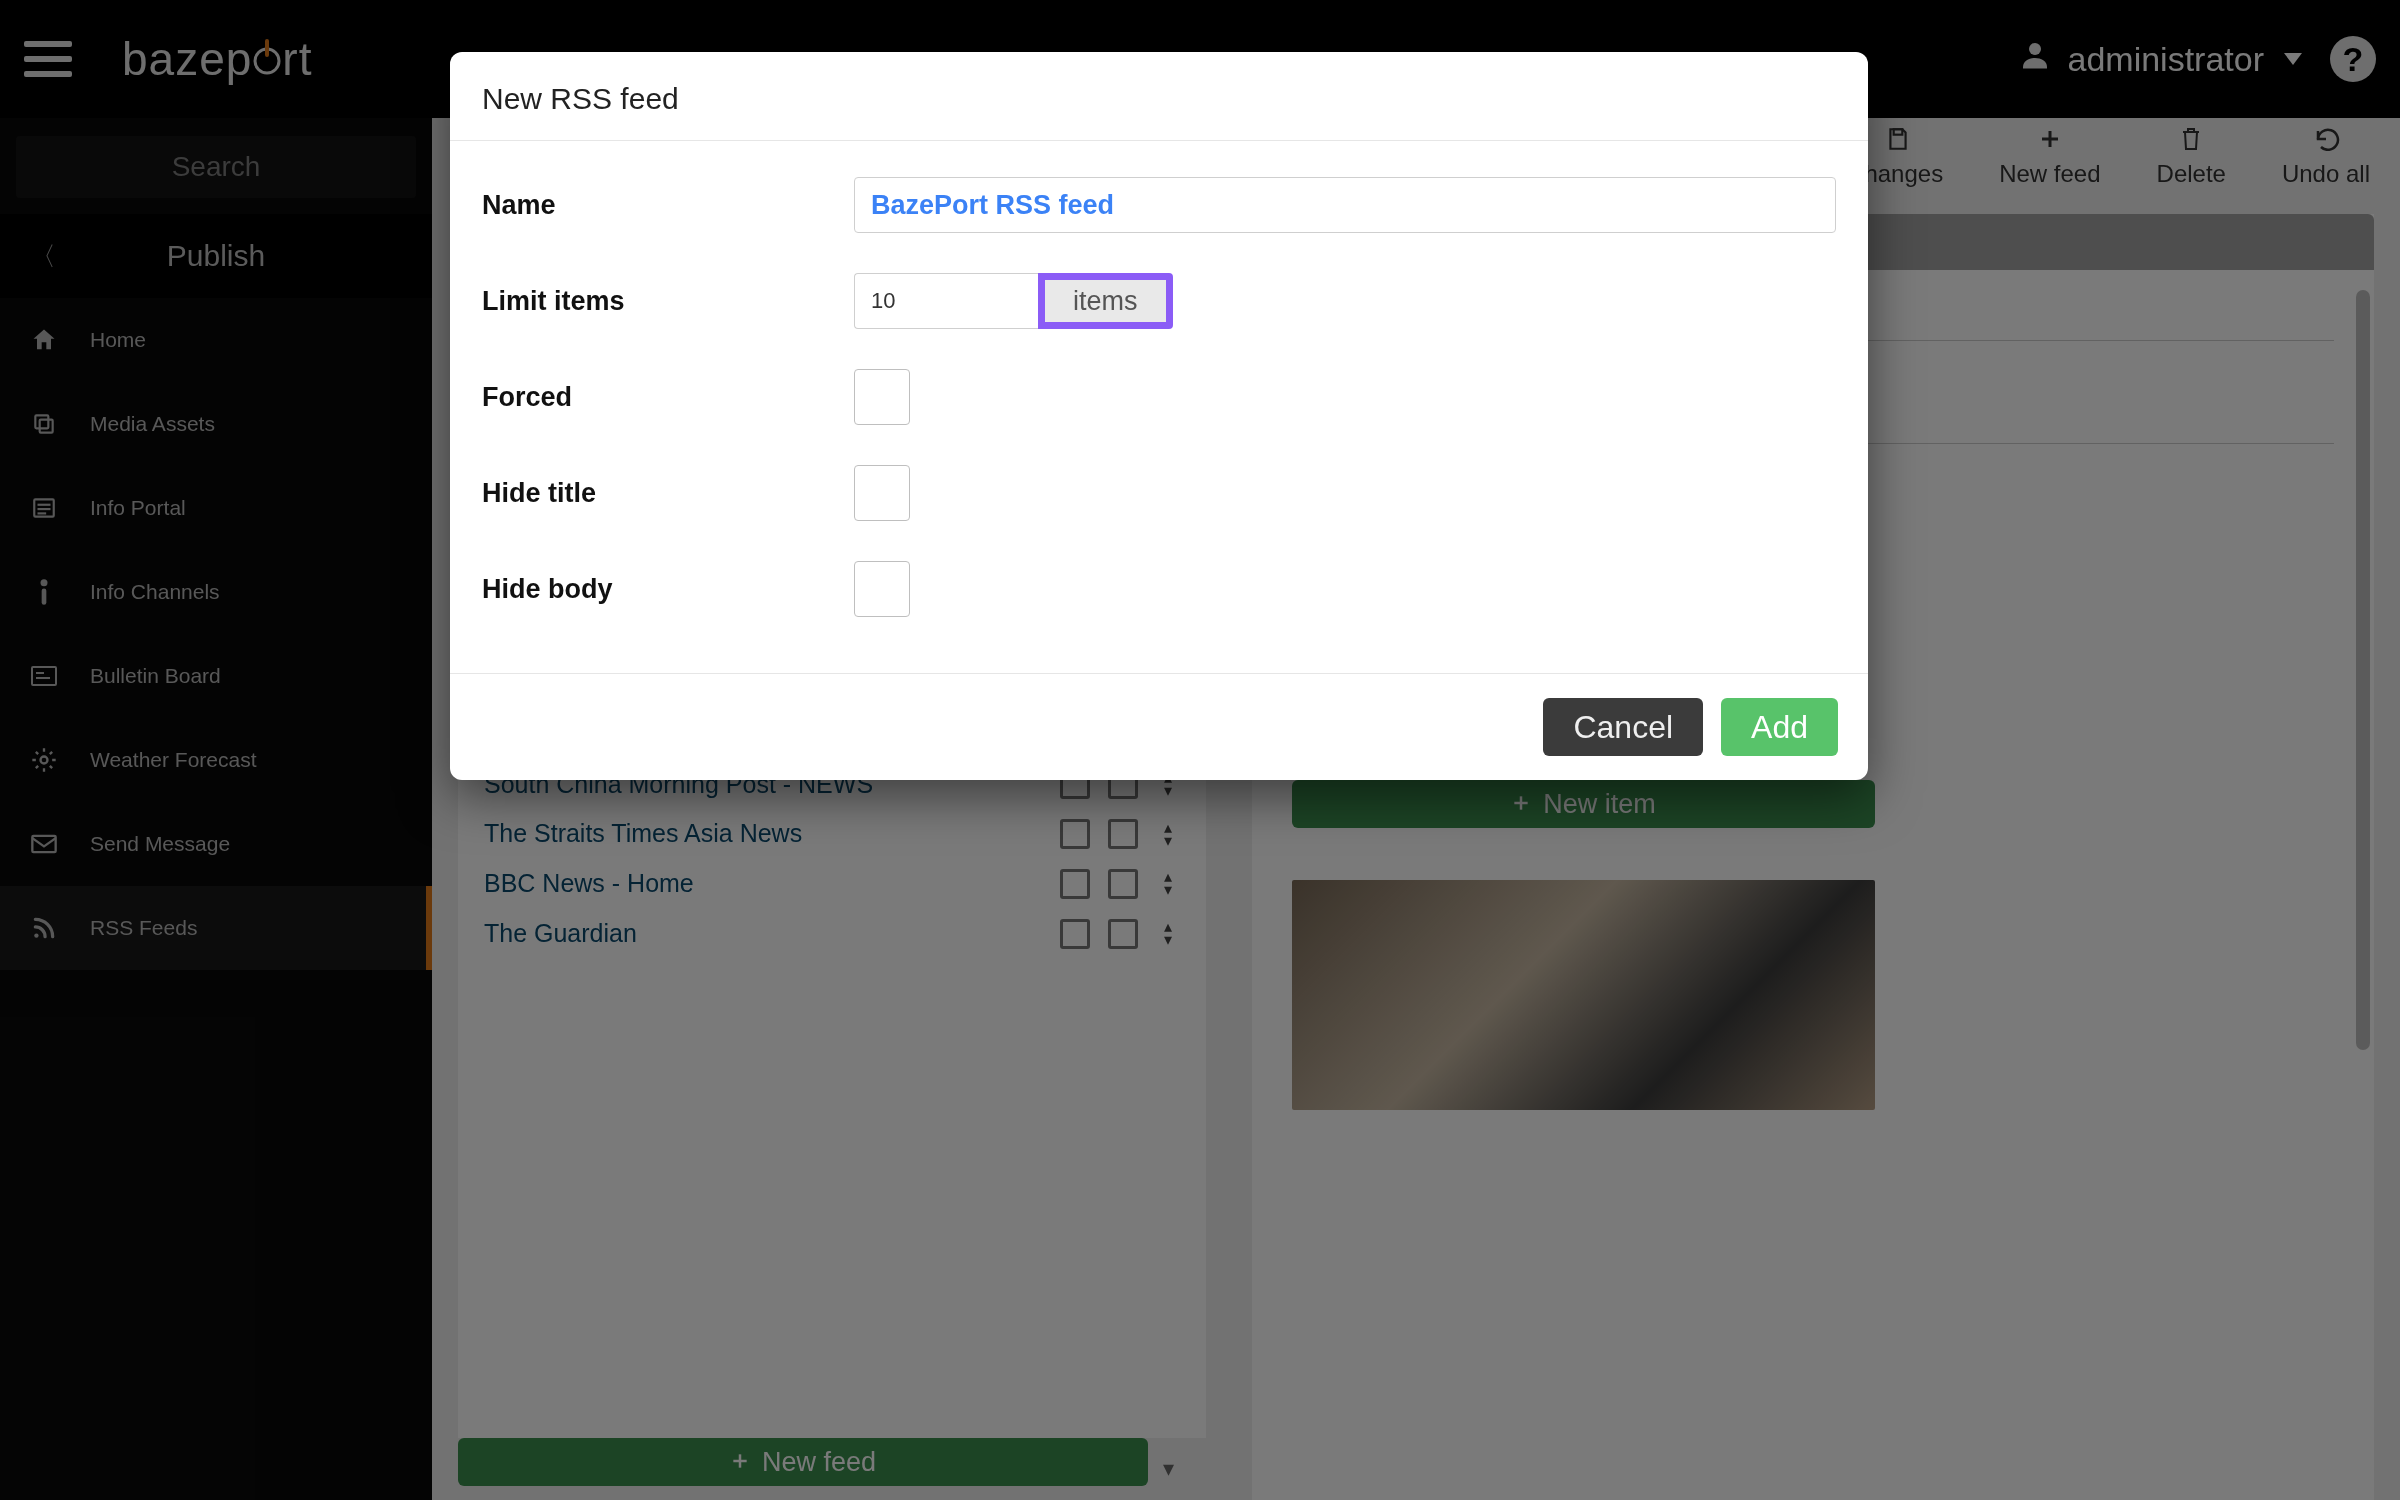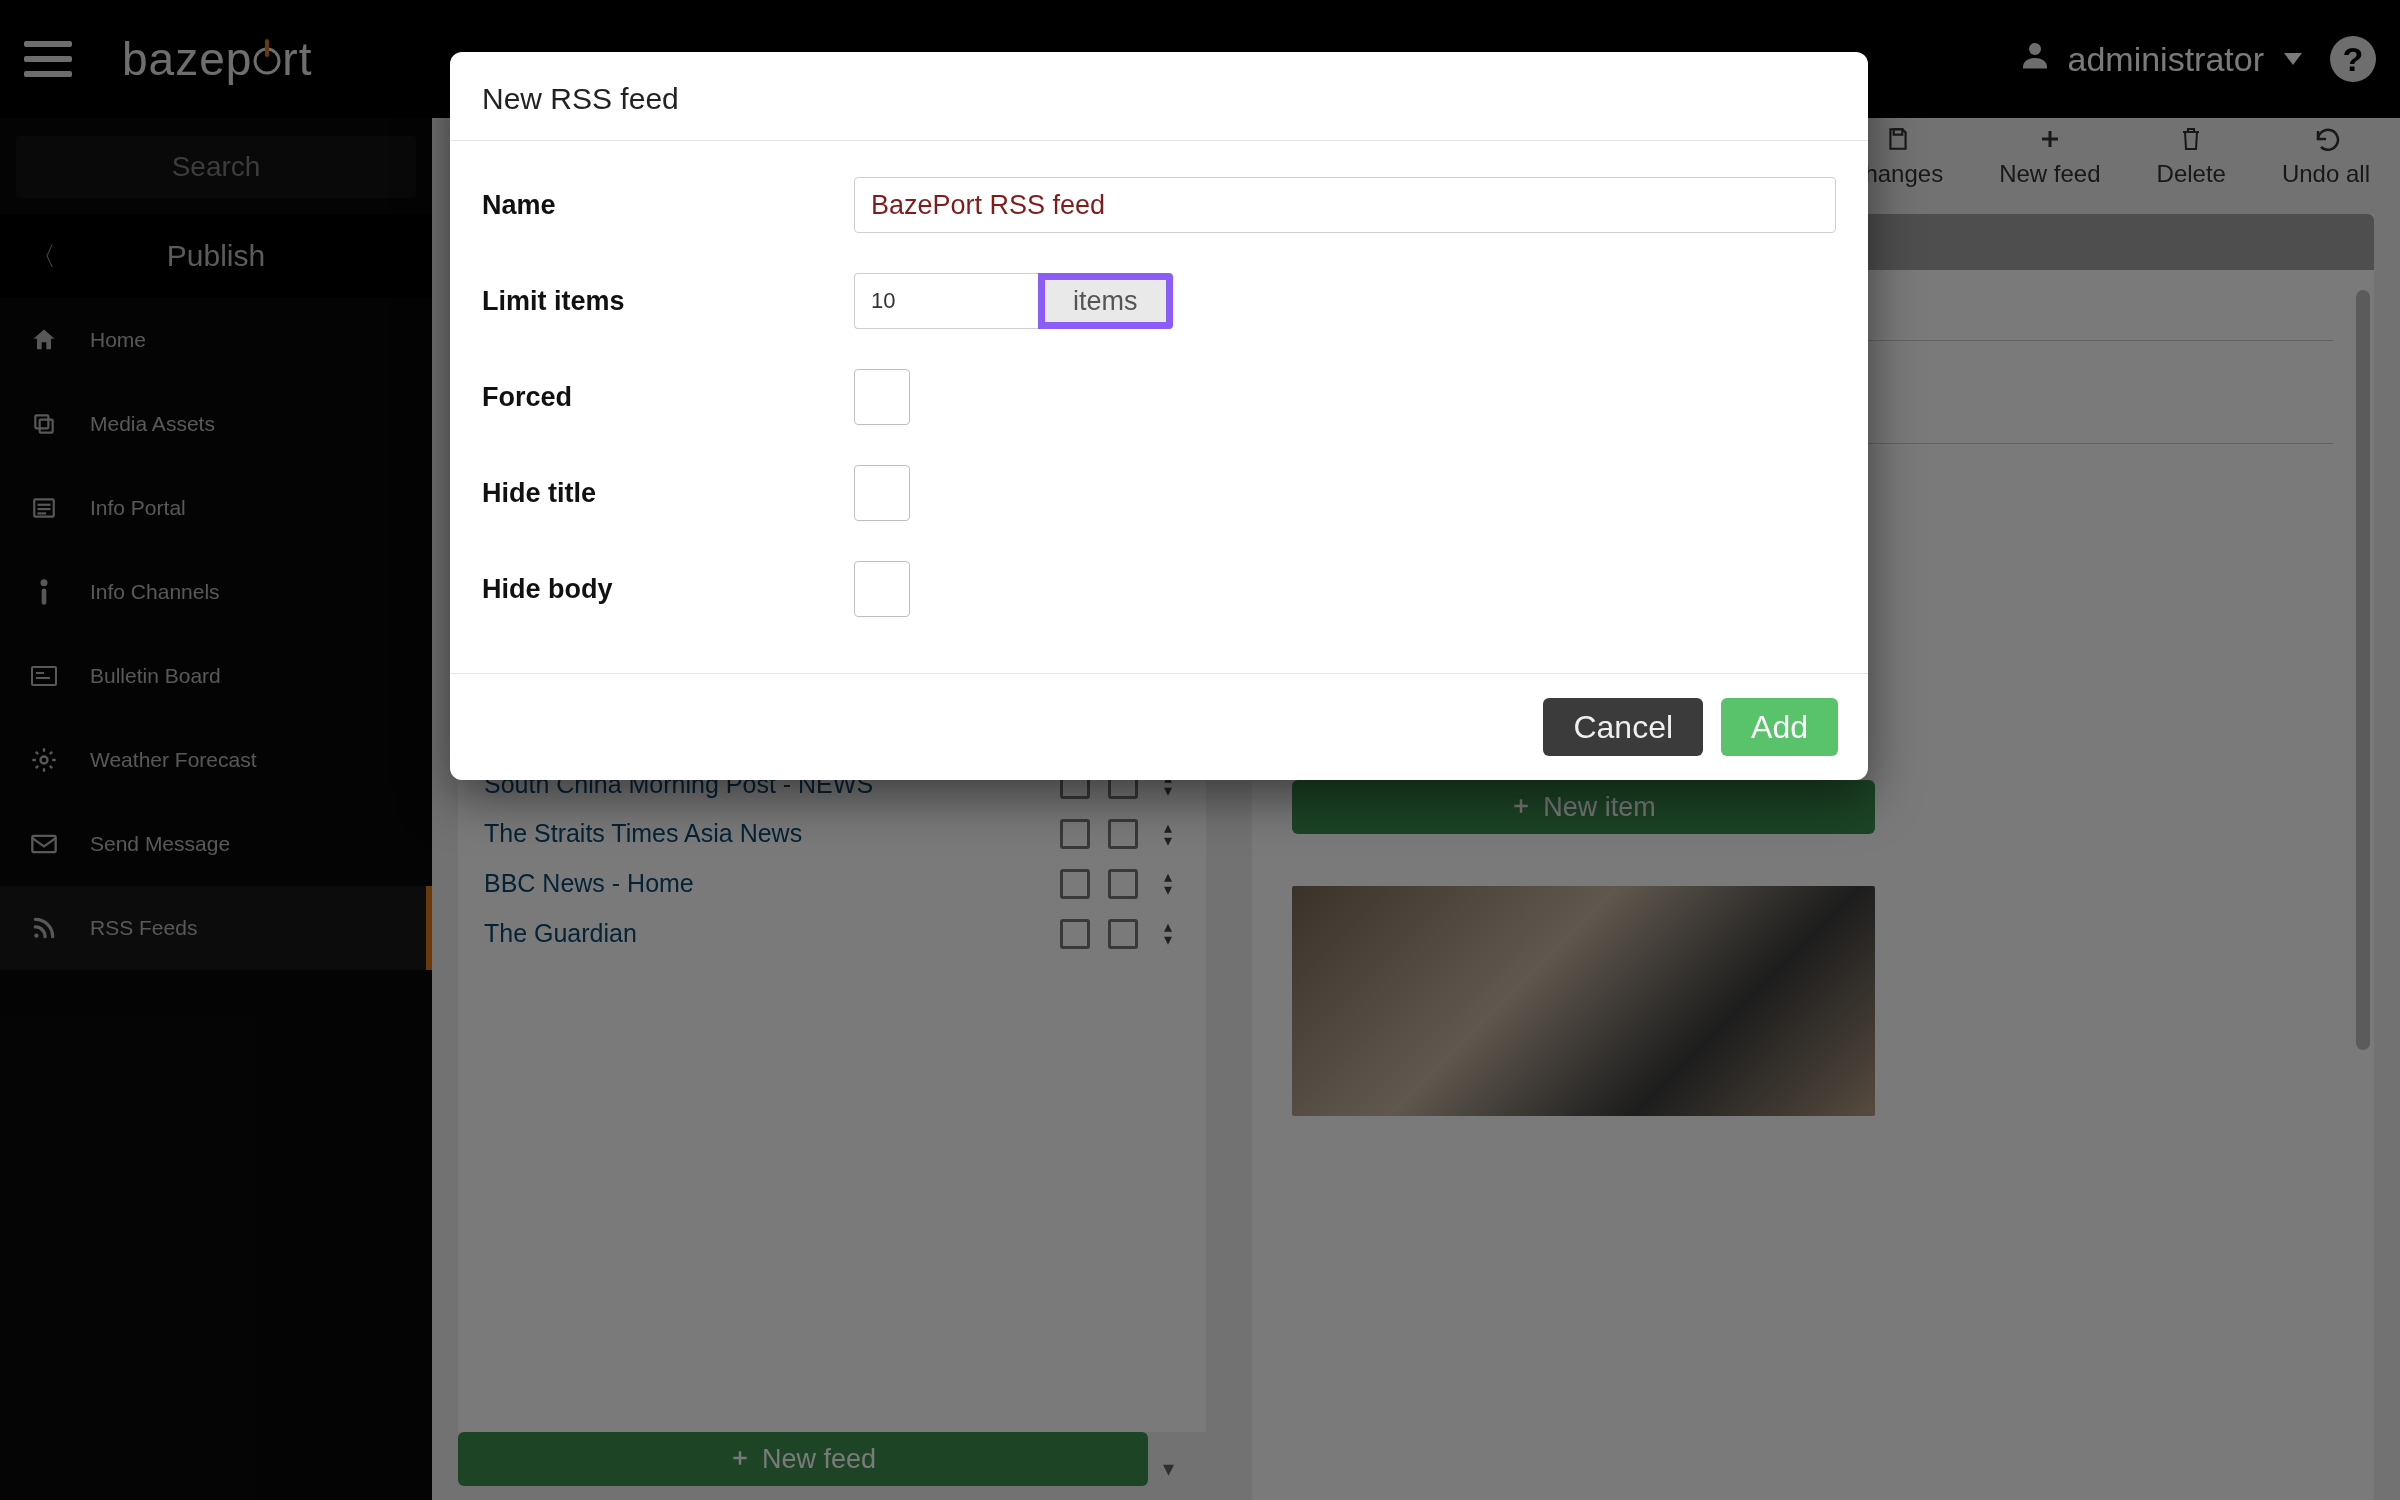--- a/index.html
+++ b/index.html
@@ -49,21 +49,21 @@
   .feed-row { display:flex; align-items:center; padding:8px 26px; gap:18px; color:#0c4a6e; font-size:25px; }
   .feed-row.tall { align-items:flex-start; padding-top:12px; padding-bottom:12px; }
   .feed-title { flex:1 1 auto; padding-right:10px; line-height:1.35; }
   .chk { width:30px; height:30px; border:3px solid #777; border-radius:3px; flex:0 0 auto; }
   .sort-handle { display:flex; flex-direction:column; gap:3px; align-items:center; justify-content:center; width:24px; color:#444; cursor:grab; }
   .sort-handle::before { content:"▴"; font-size:16px; line-height:10px; }
   .sort-handle::after { content:"▾"; font-size:16px; line-height:10px; }
   .feeds-scroll-outer { position:absolute; right:16px; top:14px; bottom:64px; width:20px; pointer-events:none; }
   .feeds-scroll-outer .thumb { position:absolute; top:0; width:16px; height:80px; background:#bcbcbc; border-radius:8px; }
 
-  .btn-green-wide { height:54px; background:#3b8f4e; color:#fff; font-size:27px; display:flex; align-items:center; justify-content:center; gap:12px; border-radius:6px; cursor:pointer; }
+  .btn-green-wide { height:48px; background:#3b8f4e; color:#fff; font-size:27px; display:flex; align-items:center; justify-content:center; gap:12px; border-radius:6px; cursor:pointer; }
   .feeds-col .btn-green-wide { margin-top:auto; margin-bottom:14px; width:690px; }
   .down-chev { position:absolute; right:32px; bottom:18px; color:#666; font-size:22px; }
 
   
   .detail-col { position:absolute; left:820px; top:96px; right:26px; bottom:0; background:#fff; overflow:hidden; }
   .detail-header { height:56px; background:#a4a4a4; border-radius:6px 6px 0 0; }
   .detail-body { padding:20px 40px 0 40px; color:#444; font-size:26px; position:relative; height:100%; }
   .detail-scroll { position:absolute; right:4px; top:20px; width:14px; height:760px; background:#bfbfbf; border-radius:7px; }
   .field-label-sm { font-size:22px; color:#888; }
   .field-val { font-size:30px; color:#555; padding:8px 0 10px 0; border-bottom:1px solid #ccc; margin-bottom:24px; }
@@ -74,21 +74,21 @@
 
   
   .scrim { position:absolute; inset:0; background:rgba(0,0,0,0.52); }
 
   
   .modal { position:absolute; width:1418px; left:450px; top:52px; background:#fff; border-radius:12px; box-shadow:0 16px 50px rgba(0,0,0,.5); overflow:hidden; color:#222; }
   .modal-header { padding:30px 32px 24px 32px; font-size:30px; color:#222; border-bottom:1px solid #e6e6e6; }
   .modal-body { padding:36px 32px 46px 32px; }
   .form-row { display:flex; align-items:center; margin-bottom:40px; }
   .form-row .flabel { width:372px; font-size:27px; font-weight:700; color:#111; }
-  .text-input { flex:1 1 auto; height:56px; border:1px solid #cfcfcf; border-radius:4px; font-size:27px; padding:0 16px; color:#7f1d1d; }
+  .text-input { flex:1 1 auto; height:56px; border:1px solid #cfcfcf; border-radius:4px; font-size:27px; padding:0 16px; color:#3b82f6;font-weight:bold; }
   .limit-wrap { display:flex; }
   .limit-input { width:184px; height:56px; border:1px solid #cfcfcf; border-right:none; border-radius:4px 0 0 4px; font-size:22px; padding:0 16px; color:#333; }
   .limit-addon { height:56px; background:#e9e9e9; border:7px solid #8b5cf6; border-radius:0 4px 4px 0; display:flex; align-items:center; padding:0 28px; font-size:27px; color:#555; }
   .modal-chk { width:56px; height:56px; border:1px solid #bfbfbf; border-radius:4px; background:#fff; }
   .modal-footer { border-top:1px solid #e6e6e6; padding:24px 30px; display:flex; justify-content:flex-end; gap:18px; }
   .btn { height:58px; border-radius:6px; padding:0 30px; font-size:32px; display:flex; align-items:center; justify-content:center; cursor:pointer; border:none; }
   .btn-dark { background:#3b3b3b; color:#efefef; }
   .btn-green { background:#58c36a; color:#fff; }
 </style>
 </head>

